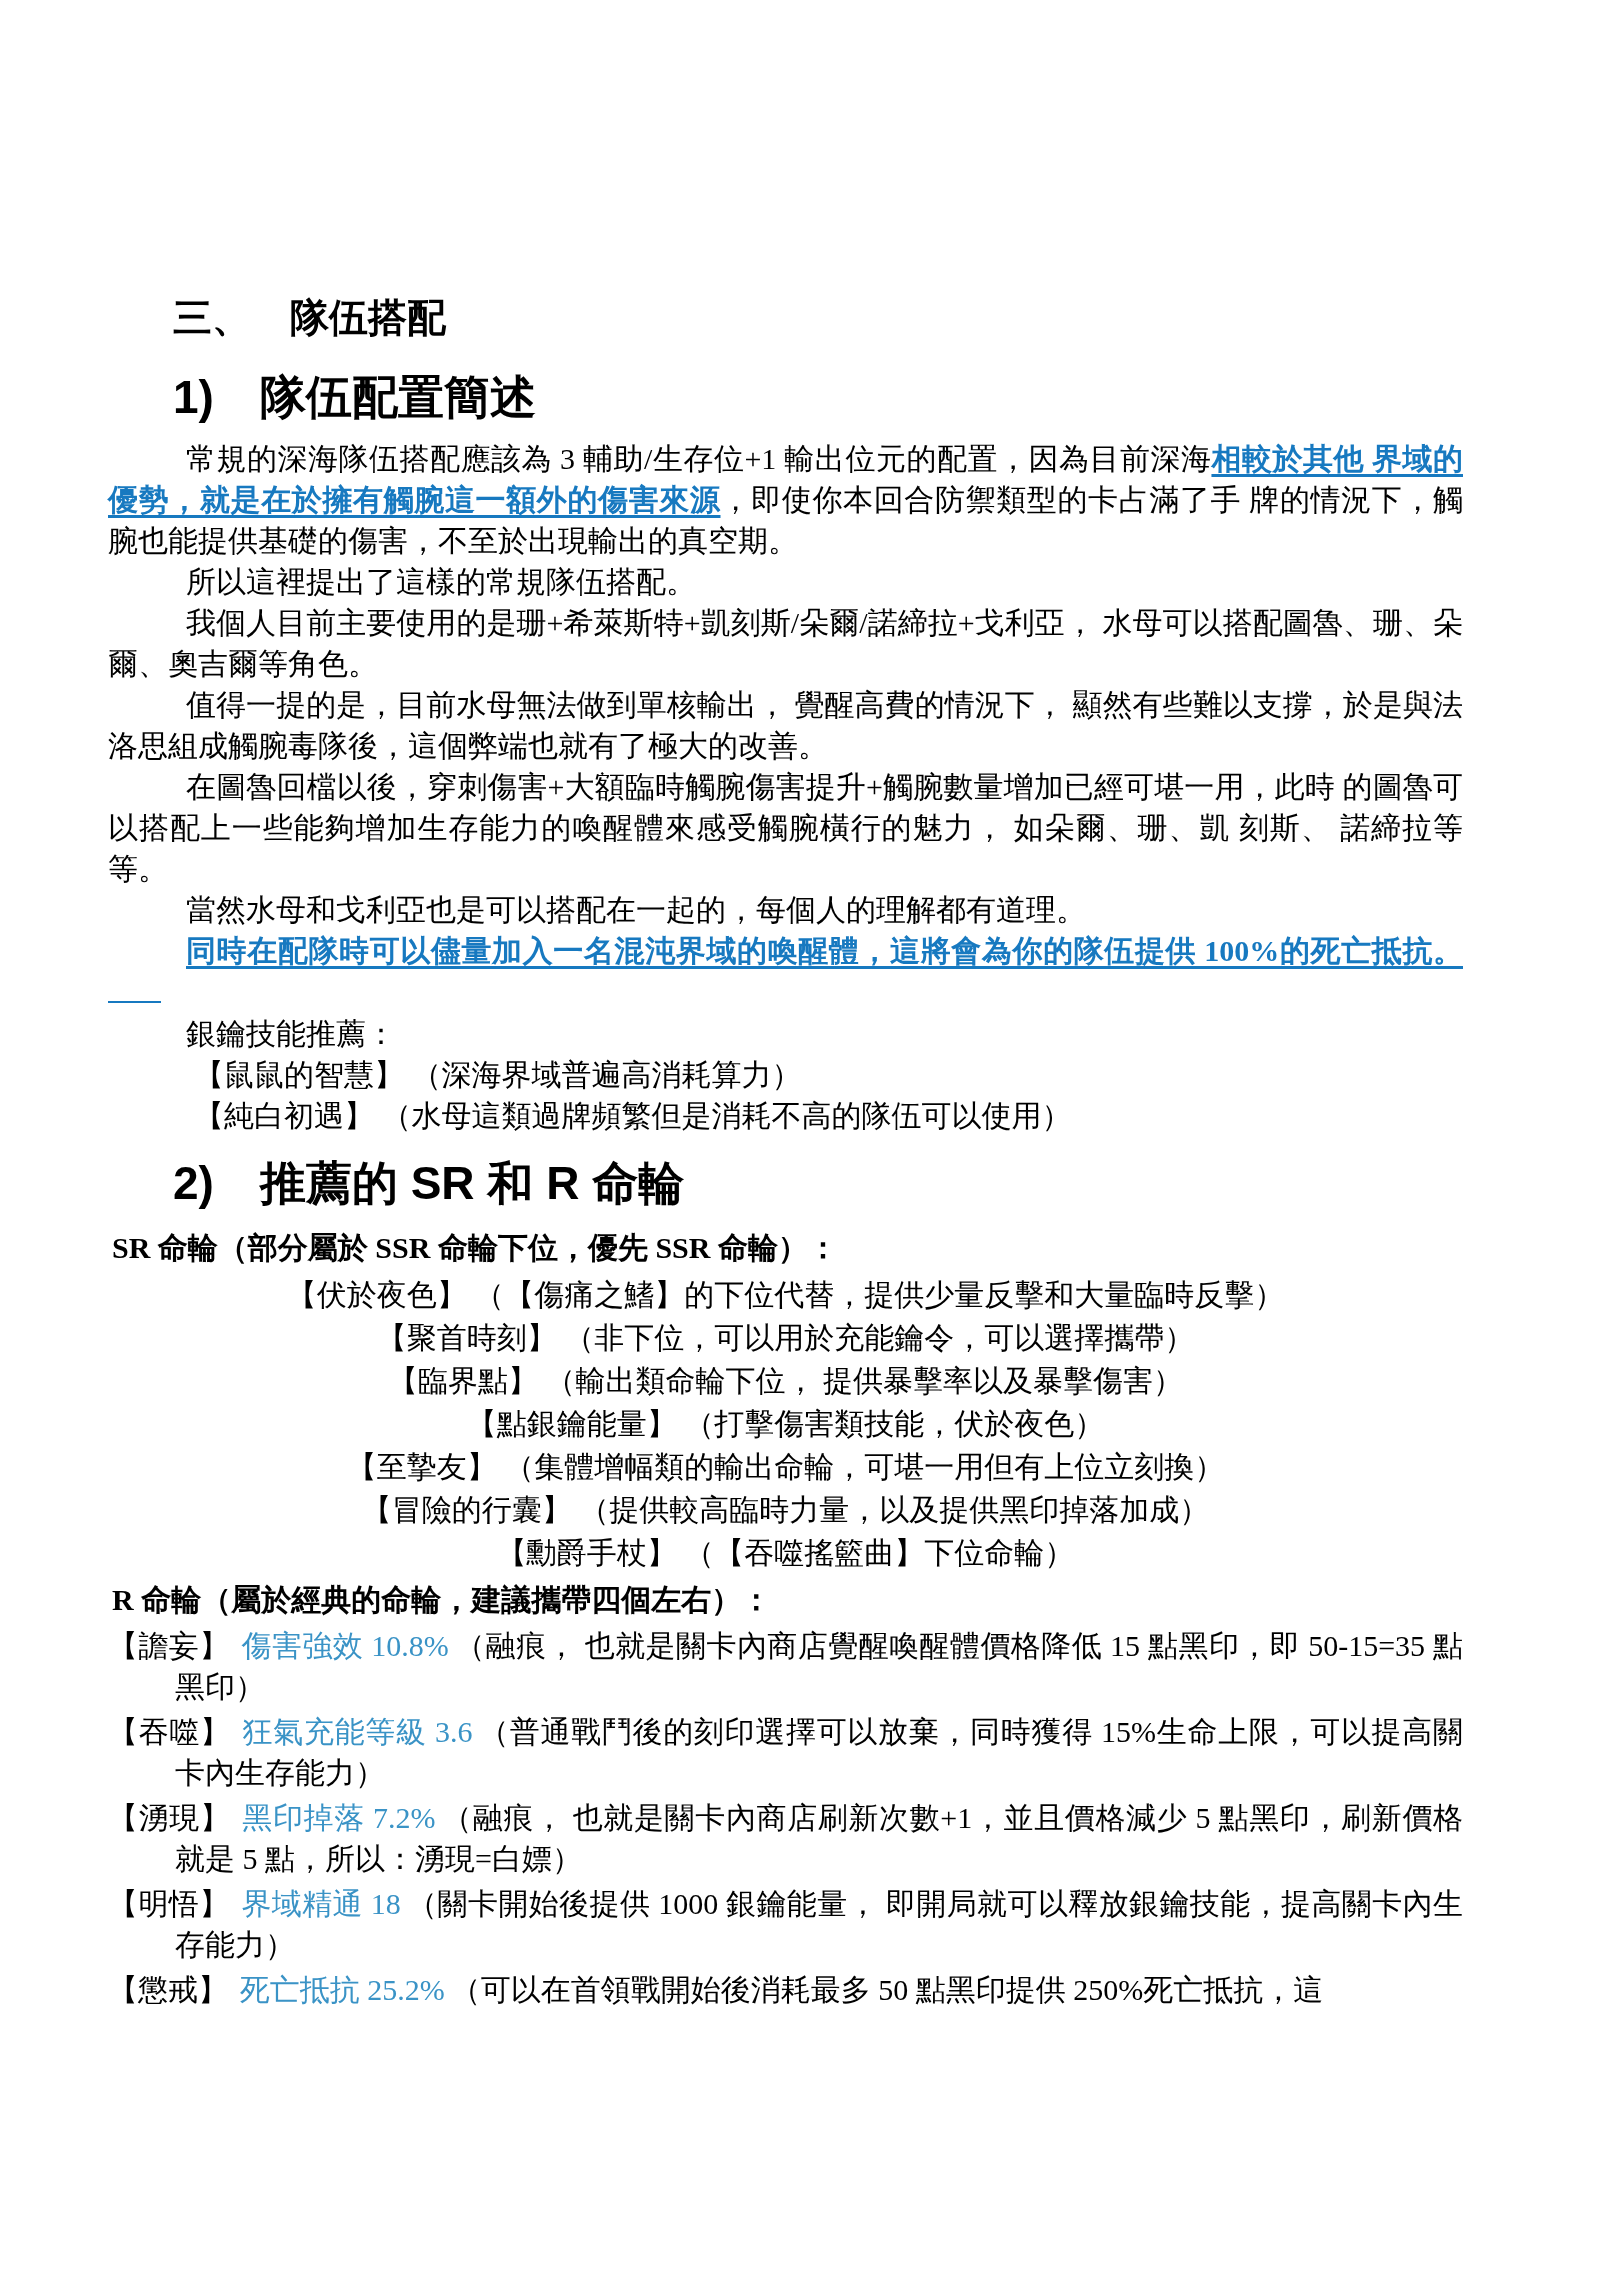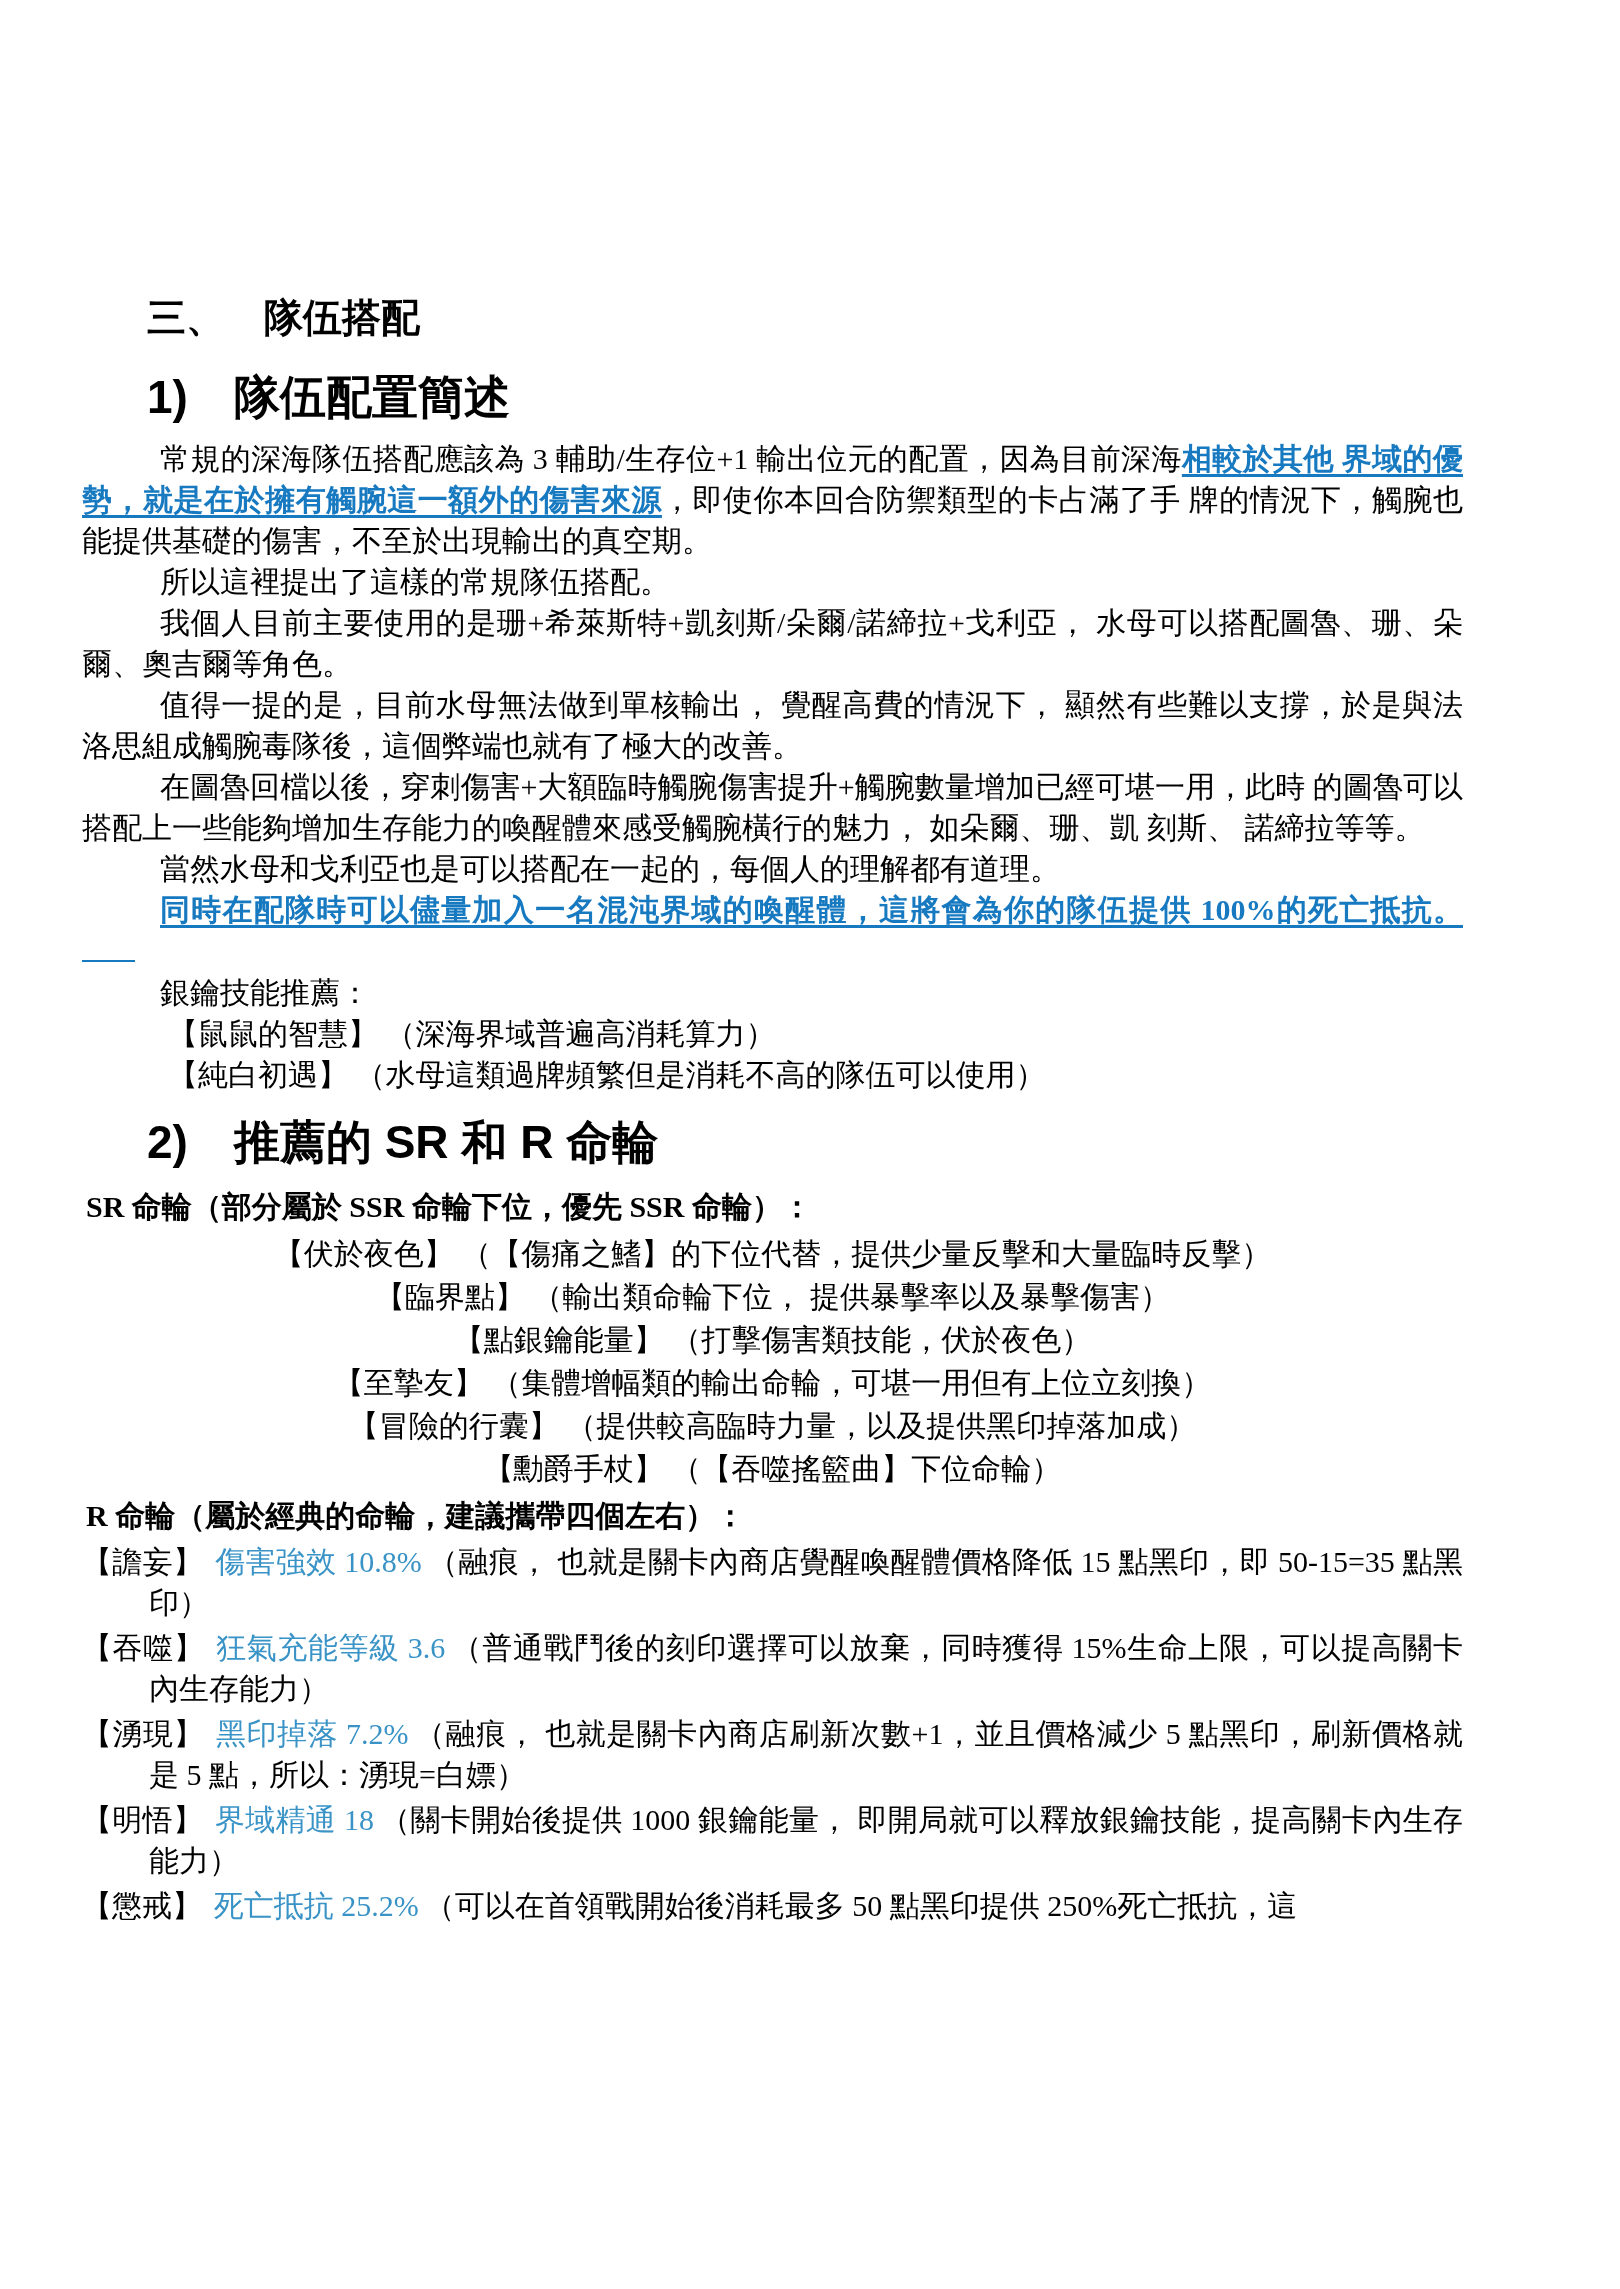--- a/index.html
+++ b/index.html
@@ -2,21 +2,21 @@
 <html lang="zh-Hant"><head>
 <meta charset="utf-8">
 <style>
   html,body{margin:0;padding:0;background:#e8e8e8;}
   .page{
     position:relative;
     width:1620px;height:2290px;
     background:#ffffff;
     margin:0 auto;
     box-sizing:border-box;
-    padding:294px 157px 0 82px;
+    padding:294px 157px 0 108px;
     font-family:"Liberation Serif","DejaVu Serif",serif;
     color:#000;
     font-size:30px;
     overflow:hidden;
   }
   .h1{
     font-family:"Liberation Sans","DejaVu Sans",sans-serif;
     font-weight:bold;
     font-size:39px;
     line-height:1.25;
@@ -109,20 +109,21 @@
   <p class="para">銀鑰技能推薦：</p>
 
   <p class="skill-line"><span>【鼠鼠的智慧】</span> <span>（深海界域普遍高消耗算力）</span></p>
   <p class="skill-line"><span>【純白初遇】</span> <span>（水母這類過牌頻繁但是消耗不高的隊伍可以使用）</span></p>
 
   <div class="h2 second">2)　推薦的 SR 和 R 命輪</div>
 
   <p class="list-intro">SR 命輪（部分屬於 SSR 命輪下位，優先 SSR 命輪）：</p>
 
   <p class="sr-item"><span>【伏於夜色】</span> <span>（【傷痛之鰭】的下位代替，提供少量反擊和大量臨時反擊）</span></p>
+  <p class="sr-item"><span>【聚首時刻】</span> <span>（非下位，可以用於充能鑰令，可以選擇攜帶）</span></p>
   <p class="sr-item"><span>【臨界點】</span> <span>（輸出類命輪下位， 提供暴擊率以及暴擊傷害）</span></p>
   <p class="sr-item"><span>【點銀鑰能量】</span> <span>（打擊傷害類技能，伏於夜色）</span></p>
   <p class="sr-item"><span>【至摯友】</span> <span>（集體增幅類的輸出命輪，可堪一用但有上位立刻換）</span></p>
   <p class="sr-item"><span>【冒險的行囊】</span> <span>（提供較高臨時力量，以及提供黑印掉落加成）</span></p>
   <p class="sr-item"><span>【勳爵手杖】</span> <span>（【吞噬搖籃曲】下位命輪）</span></p>
 
   <p class="list-intro">R 命輪（屬於經典的命輪，建議攜帶四個左右）：</p>
 
   <p class="r-item"><span class="r-label">【譫妄】</span><span class="r-stat">傷害強效 10.8%</span><span>（融痕， 也就是關卡內商店覺醒喚醒體價格降低 15 點黑印，即 50-15=35 點黑印）</span></p>
   <p class="r-item"><span class="r-label">【吞噬】</span><span class="r-stat">狂氣充能等級 3.6</span><span>（普通戰鬥後的刻印選擇可以放棄，同時獲得 15%生命上限，可以提高關卡內生存能力）</span></p>

